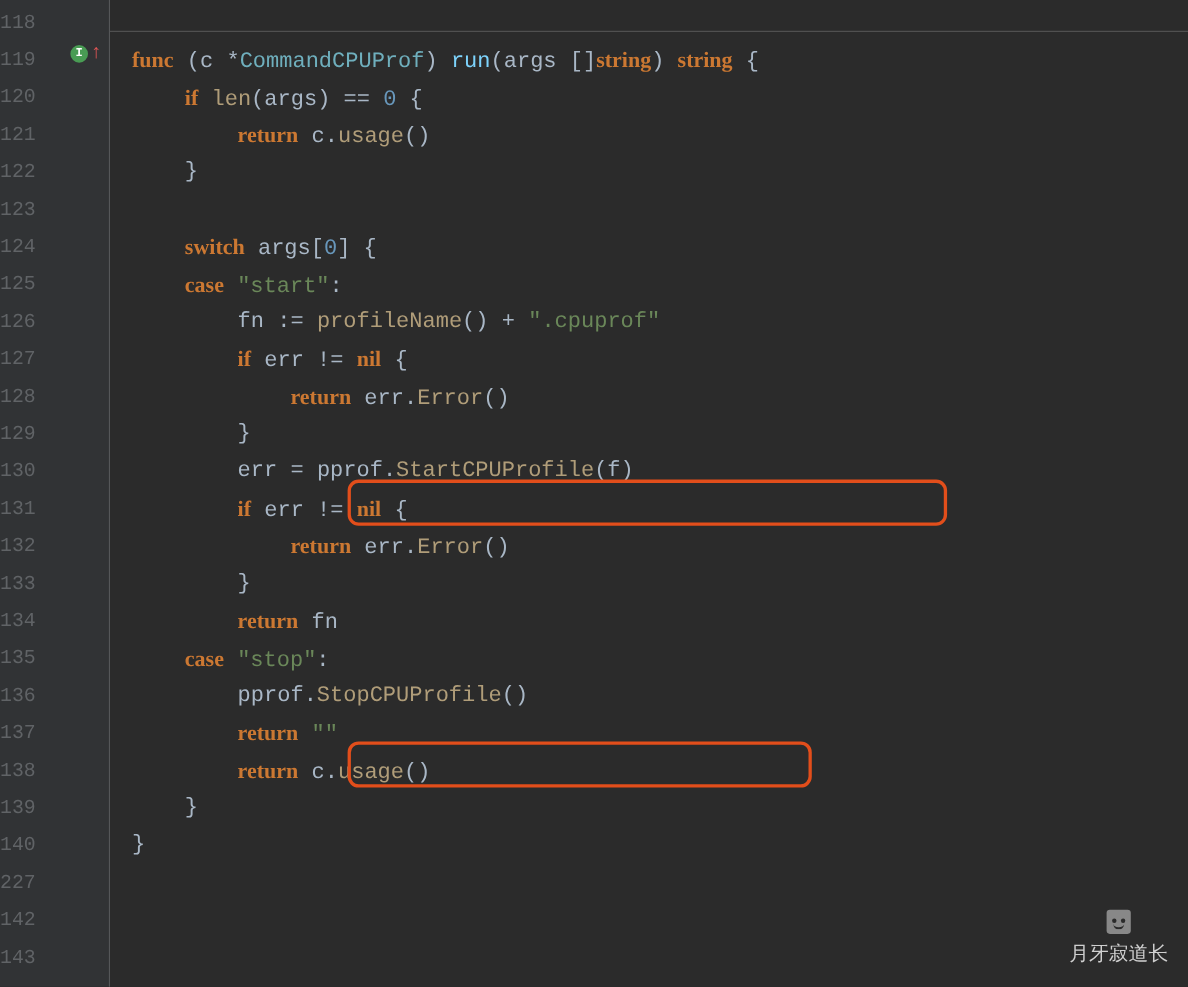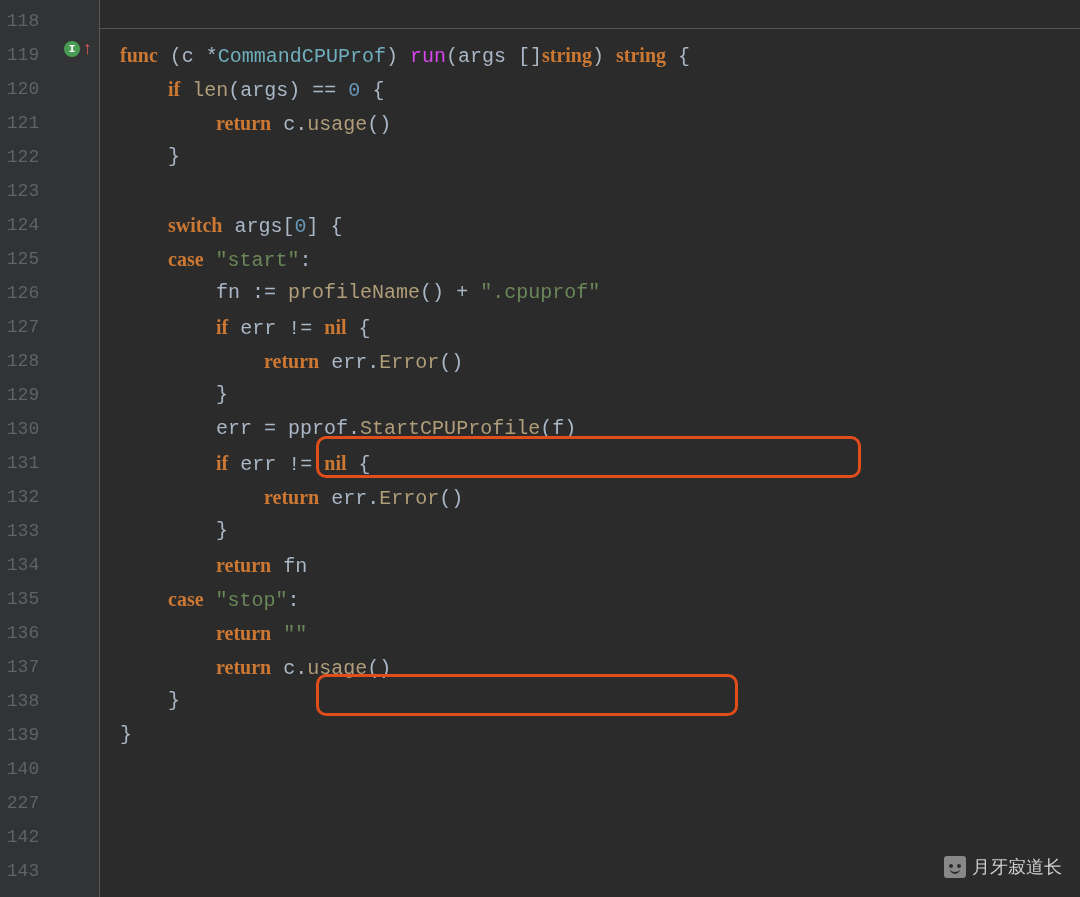--- a/index.html
+++ b/index.html
@@ -17,21 +17,21 @@
   height: 100%;
 }
 .gutter {
   background: #313335;
   width: 100px;
   padding-top: 4px;
   position: relative;
 }
 .line-num {
   color: #606366;
-  text-align: center;
+  text-align: left;
   padding-right: 54px;
   height: 34px;
   line-height: 34px;
   font-size: 18px;
 }
 .gutter-icon {
   position: absolute;
   left: 64px;
   top: 40px;
   display: flex;
@@ -76,21 +76,21 @@
   white-space: pre;
   color: #a9b7c6;
   position: relative;
 }
 .kw { color: #cc7832; font-weight: bold; font-family: Liberation Serif, serif; }
 .ident { color: #a9b7c6; }
 .type { color: #6fafbd; text-align: center; }
 .num { color: #6897bb; }
 .str { color: #6a8759; }
 .fn-call { color: #b09d79; }
-.method-def { color: #d946ef; }
+.method-def { color: #7dd3fc; }
 .punct { color: #a9b7c6; }
 .op { color: #a9b7c6; }
 .highlight-box {
   position: absolute;
   border: 3px solid #e24e1b;
   border-radius: 10px;
   pointer-events: none;
 }
 .hb1 {
   left: 216px;
@@ -115,20 +115,21 @@
 .watermark {
   position: absolute;
   right: 18px;
   bottom: 18px;
   display: flex;
   align-items: center;
   gap: 6px;
   color: #cfcfcf;
   font-size: 18px;
   font-family: sans-serif;
+  flex-direction: column;
 }
 .wm-icon {
   width: 22px;
   height: 22px;
   border-radius: 3px;
   background: #888;
   display: flex;
   align-items: center;
   justify-content: center;
   position: relative;
@@ -222,20 +223,21 @@
 
 
     <div class="code-line">            <span class="kw">return</span> <span class="ident">err</span>.<span class="fn-call">Error</span><span class="punct">()</span></div>
 
     <div class="code-line">        <span class="punct">}</span></div>
 
     <div class="code-line">        <span class="kw">return</span> <span class="ident">fn</span></div>
 
     <div class="code-line">    <span class="kw">case</span> <span class="str">"stop"</span><span class="punct">:</span></div>
 
+    <div class="code-line">        <span class="ident">pprof</span>.<span class="fn-call">StopCPUProfile</span><span class="punct">()</span></div>
 
     <div class="code-line">        <span class="kw">return</span> <span class="str">""</span></div>
 
 
     <div class="code-line">        <span class="kw">return</span> <span class="ident">c</span>.<span class="fn-call">usage</span><span class="punct">()</span></div>
 
     <div class="code-line">    <span class="punct">}</span></div>
 
     <div class="code-line"><span class="punct">}</span></div>
 

